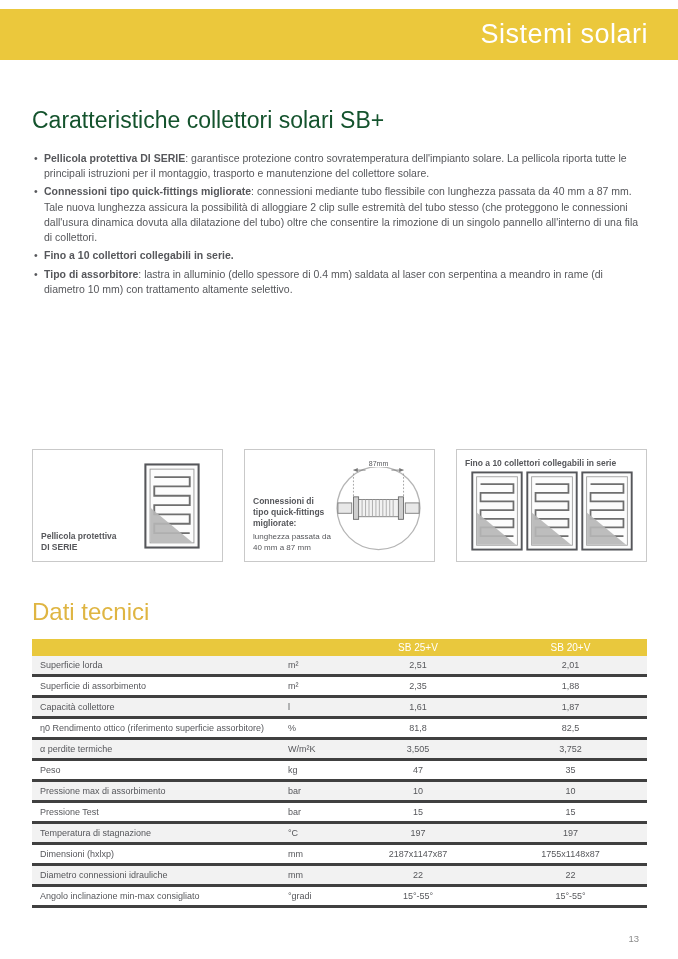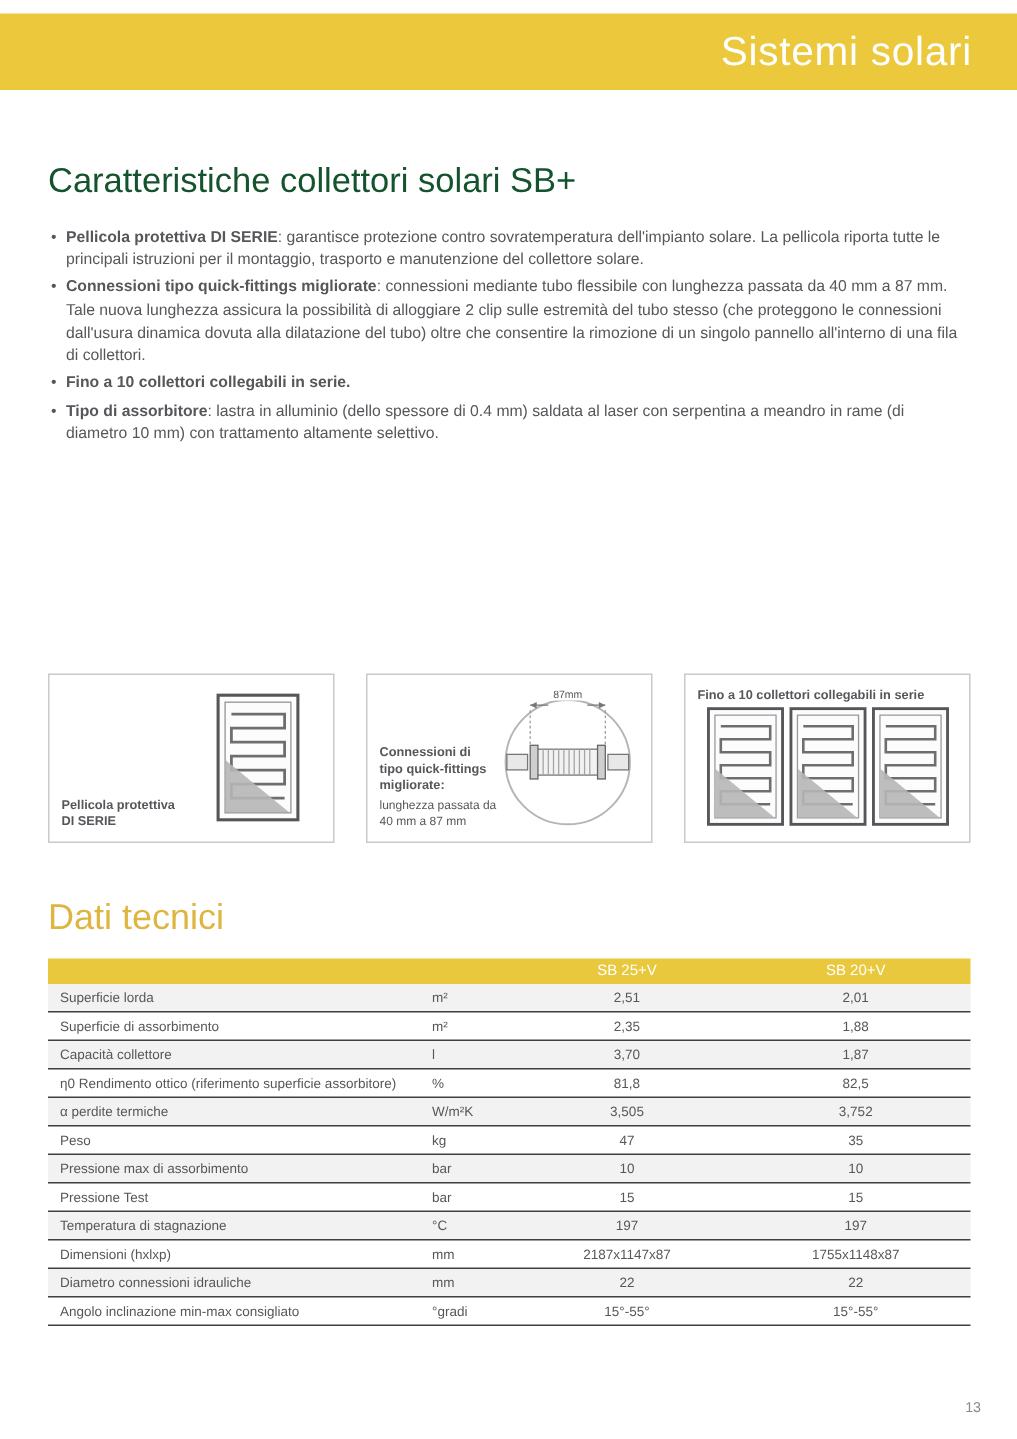--- a/index.html
+++ b/index.html
@@ -46,27 +46,27 @@
     position:absolute; top:598px; left:32px; margin:0;
     font-size:24px; font-weight:400; color:#dfb542;
   }
   .tech-table {
     position:absolute; top:639px; left:32px; width:615px;
     border-collapse:collapse; table-layout:fixed;
   }
   .tech-table thead tr { background:#e9c83d; height:17px; }
   .tech-table th { font-size:10px; font-weight:normal; color:#ffffff; padding:2px 6px; }
   .tech-table th.val { text-align:center; }
-  .tech-table td { font-size:9px; padding:4px 8px; border-bottom:1px solid #404040; color:#56575b; }
+  .tech-table td { font-size:9px; padding:4px 8px; border-bottom:3px solid #404040; color:#56575b; }
   .tech-table td.lbl { text-align:left; }
   .tech-table td.unit { text-align:left; }
   .tech-table td.val { text-align:center; }
   .tech-table tbody tr:nth-child(odd) { background:#f2f2f2; }
 
-  .page-num { position:absolute; top:933px; right:24px; font-size:9.5px; color:#8b8b8b; }
+  .page-num { position:absolute; top:933px; right:39px; font-size:9.5px; color:#8b8b8b; }
 </style>
 </head>
 <body>
 
 <svg width="0" height="0" style="position:absolute" aria-hidden="true">
   <defs>
     <g id="sym-collector">
       <rect x="1.5" y="1.5" width="57" height="89" fill="#fcfcfc" stroke="#55565a" stroke-width="2.2"></rect>
       <rect x="6.5" y="6.5" width="47" height="79" fill="none" stroke="#9b9b9b" stroke-width="1"></rect>
       <path d="M11 15 H49 V25 H11 V35 H49 V45 H11 V55 H49 V65 H11 V75 H49" fill="none" stroke="#6e6e6e" stroke-width="2"></path>
@@ -174,21 +174,21 @@
       </tr>
     <tr>
         <td class="lbl">Superficie di assorbimento</td>
         <td class="unit">m²</td>
         <td class="val">2,35</td>
         <td class="val">1,88</td>
       </tr>
     <tr>
         <td class="lbl">Capacità collettore</td>
         <td class="unit">l</td>
-        <td class="val">3,70</td>
+        <td class="val">1,61</td>
         <td class="val">1,87</td>
       </tr>
     <tr>
         <td class="lbl">η0 Rendimento ottico (riferimento superficie assorbitore)</td>
         <td class="unit">%</td>
         <td class="val">81,8</td>
         <td class="val">82,5</td>
       </tr>
     <tr>
         <td class="lbl">α perdite termiche</td>

